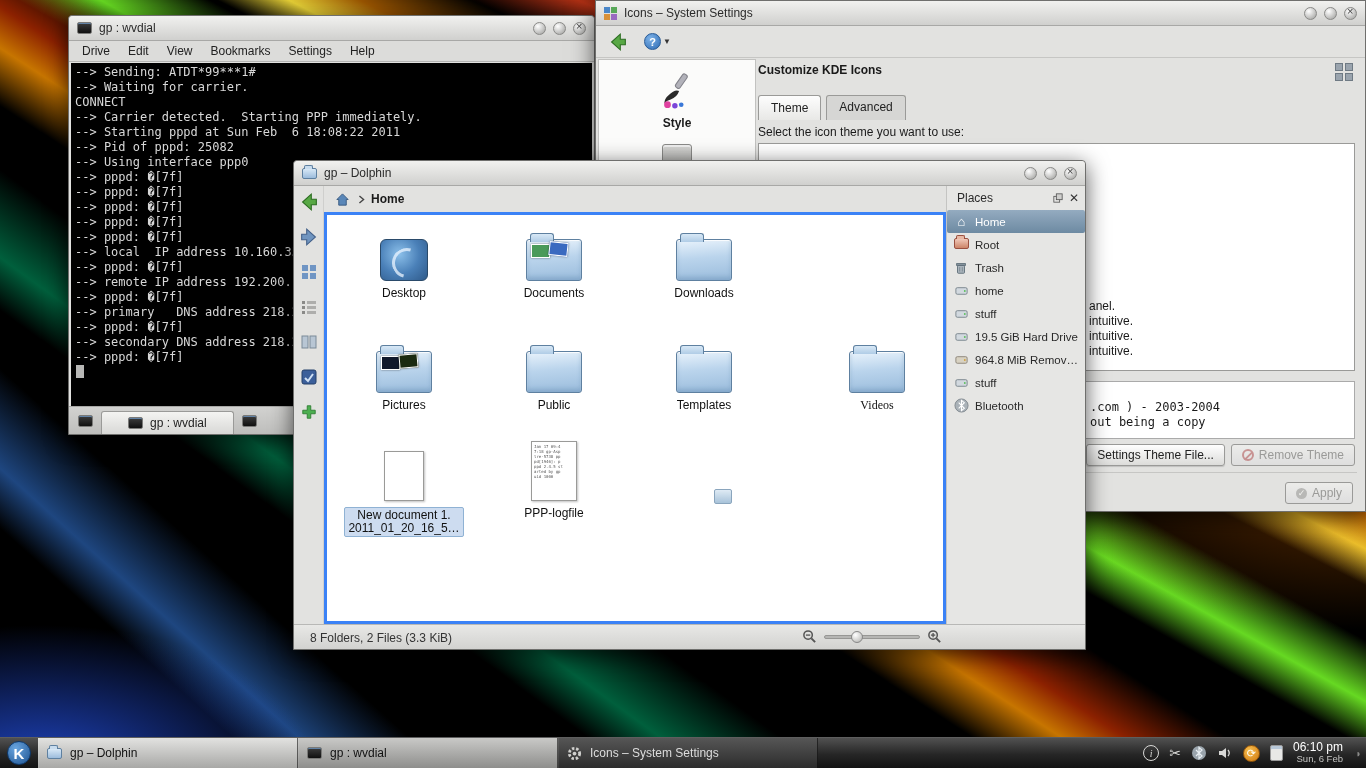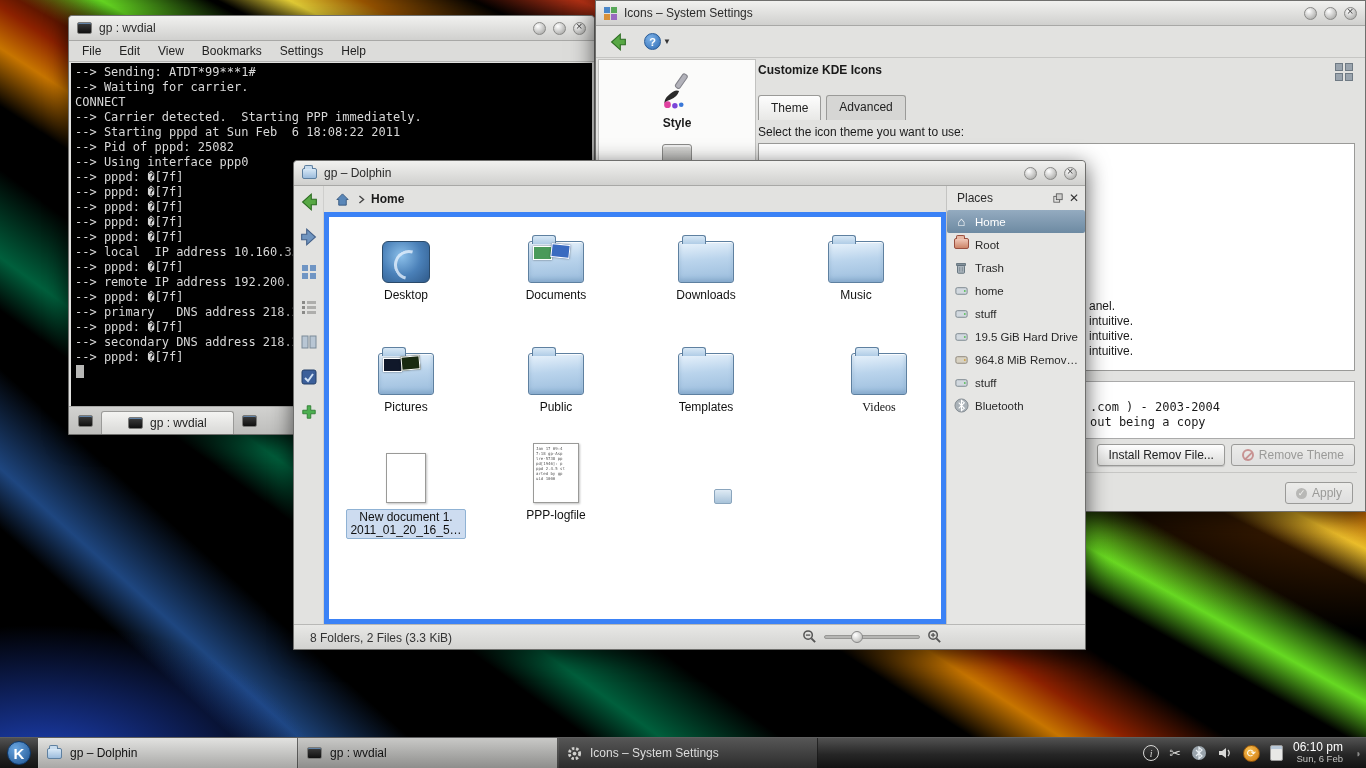--- a/index.html
+++ b/index.html
@@ -71,21 +71,21 @@
 .ok-icon{display:inline-block;width:11px;height:11px;border-radius:50%;background:#b8b8b6;color:#f2f2f0;font-size:9px;line-height:11px;text-align:center;}
 
 
 .win-dolphin{left:293px;top:160px;width:793px;height:490px;z-index:3;display:flex;flex-direction:column;}
 .dol-body{flex:1;display:flex;min-height:0;}
 .dol-sidetoolbar{width:30px;background:#e2e2e0;display:flex;flex-direction:column;align-items:center;padding-top:4px;gap:11px;border-right:1px solid #cfcfcd;}
 .tool-btn{width:24px;height:24px;display:flex;align-items:center;justify-content:center;border-radius:3px;}
 .dol-center{flex:1;display:flex;flex-direction:column;min-width:0;}
 .dol-breadcrumb{height:26px;display:flex;align-items:center;gap:4px;padding:0 8px;}
 .crumb-label{font-weight:bold;color:#1a1a1a;}
-.dol-view{position:relative;flex:1;background:#fff;border:5px solid #3b82f6;overflow:hidden;}
+.dol-view{position:relative;flex:1;background:#fff;border:3px solid #3b82f6;overflow:hidden;}
 .cell{position:absolute;width:120px;text-align:center;}
 .cell .ic-wrap{height:58px;display:flex;align-items:flex-end;justify-content:center;}
 .cell .label{display:inline-block;margin-top:6px;font-size:12px;color:#111;line-height:13px;}
 .sel-label{background:#cddcf0;border:1px solid #8fb2d4;border-radius:2px;padding:1px 3px;}
 .folder48{position:relative;width:56px;height:42px;border-radius:3px;border:1px solid #5e80a0;background:linear-gradient(175deg,#e9f3fc 0%,#bad4ec 45%,#9abcdc 100%);box-shadow:inset 0 1px 1px rgba(255,255,255,.9), inset 0 -3px 4px rgba(90,130,170,.35);}
 .folder48::before{content:"";position:absolute;top:-7px;left:3px;width:22px;height:8px;border:1px solid #5e80a0;border-bottom:none;border-radius:3px 3px 0 0;background:linear-gradient(#d8e8f6,#b0cce6);}
 .chip{position:absolute;border:1px solid #fff;box-shadow:0 0 2px rgba(0,0,0,.5);width:19px;height:14px;}
 .desktop-ic{position:relative;width:48px;height:42px;border-radius:6px;border:1px solid #2a4a6a;background:radial-gradient(circle at 40% 35%,#8cc0ea 0%,#4a80b8 52%,#2f5a8a 100%);}
 .desktop-ic::after{content:"";position:absolute;left:11px;top:8px;width:24px;height:24px;border:3px solid rgba(235,245,255,.75);border-right-color:transparent;border-bottom-color:transparent;border-radius:50%;transform:rotate(-30deg);}
 .page-ic{position:relative;background:#fff;border:1px solid #9a9a98;box-shadow:1px 1px 2px rgba(0,0,0,.25);}
@@ -140,21 +140,21 @@
     <div class="titlebar">
       <span class="term-mini"></span>
       <span class="tb-title">gp : wvdial</span>
       <span class="tb-btns">
         <span class="win-btn"></span>
         <span class="win-btn"></span>
         <span class="win-btn close"></span>
       </span>
     </div>
     <div class="menubar">
-      <span class="menu-item">File</span>
+      <span class="menu-item">Drive</span>
       <span class="menu-item">Edit</span>
       <span class="menu-item">View</span>
       <span class="menu-item">Bookmarks</span>
       <span class="menu-item">Settings</span>
       <span class="menu-item">Help</span>
     </div>
     <pre class="term-screen">--&gt; Sending: ATDT*99***1#
 --&gt; Waiting for carrier.
 CONNECT
 --&gt; Carrier detected.  Starting PPP immediately.
@@ -245,21 +245,21 @@
         <pre class="ss-listfrag">anel.
 intuitive.
 intuitive.
 intuitive.</pre>
       </div>
       <div class="ss-aboutbox">
         <pre class="ss-aboutfrag">.com ) - 2003-2004
 out being a copy</pre>
       </div>
       <div class="ss-btnrow">
-        <span class="btn">Install Remov File...</span>
+        <span class="btn">Settings Theme File...</span>
         <span class="btn disabled">
             <span class="no-icon"></span>
             <span>Remove Theme</span>
           </span>
       </div>
     </div>
     <div class="ss-sep"></div>
     <span class="btn disabled ss-apply">
         <span class="ok-icon">✓</span>
         <span>Apply</span>
@@ -351,26 +351,20 @@
                   <span class="chip" style="left:22px;top:2px;background:#3a6ac0;transform:rotate(6deg);"></span>
                 </span>
               </span>
             <span class="label">Documents</span>
           </div>
           <div class="cell" style="left:317px;top:8px;">
             <span class="ic-wrap">
                 <span class="folder48"></span>
               </span>
             <span class="label">Downloads</span>
-          </div>
-          <div class="cell" style="left:467px;top:8px;">
-            <span class="ic-wrap">
-                <span class="folder48"></span>
-              </span>
-            <span class="label">Music</span>
           </div>
 
           <div class="cell" style="left:17px;top:120px;">
             <span class="ic-wrap">
                 <span class="folder48">
                   <span class="chip" style="left:4px;top:4px;background:#10182a;"></span>
                   <span class="chip" style="left:22px;top:2px;background:#1a2a10;transform:rotate(-5deg);"></span>
                 </span>
               </span>
             <span class="label">Pictures</span>

